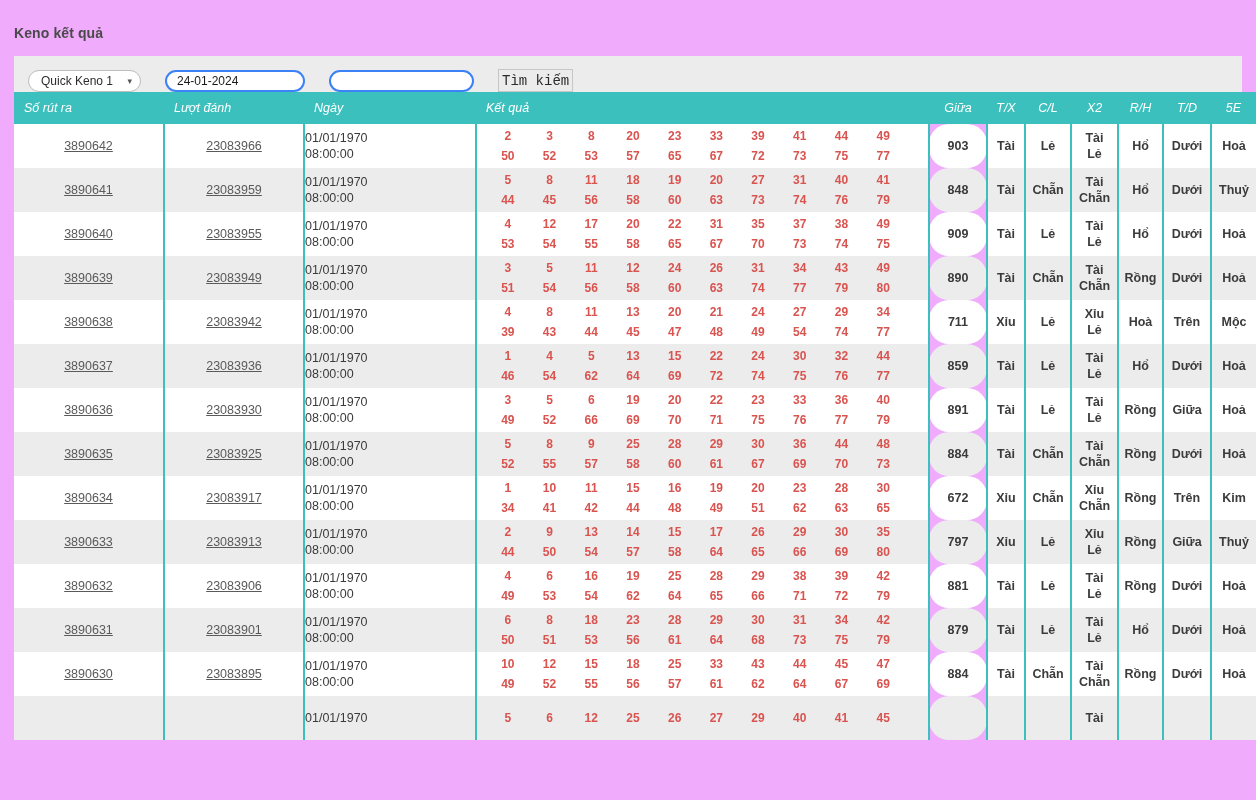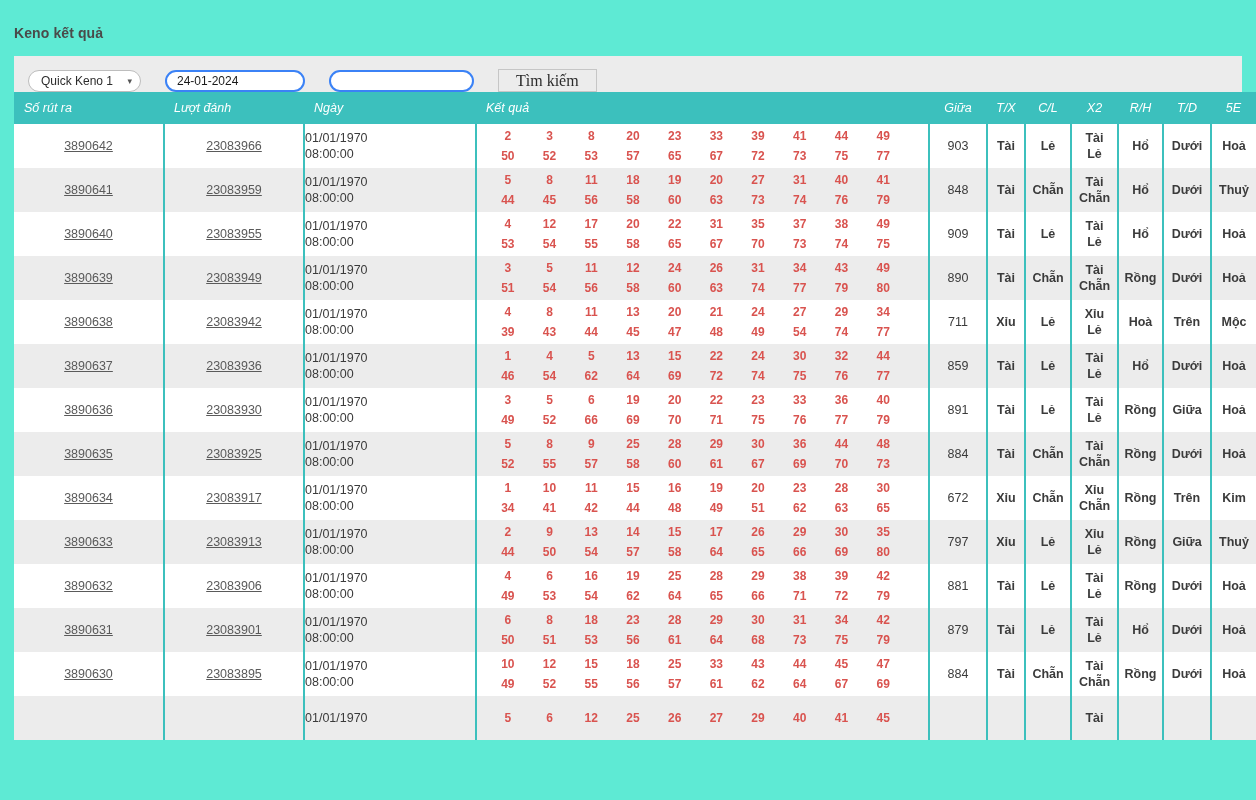--- a/index.html
+++ b/index.html
@@ -11,21 +11,21 @@
     height: 800px;
     overflow: hidden;
     background: #f2f2f2;
     font-family: "Liberation Sans", "DejaVu Sans", sans-serif;
   }
 
   .page {
     width: 1256px;
     height: 800px;
     position: relative;
-    background: #5eead4;
+    background: #f0abfc;
   }
 
   
   .page-title {
     font-size: 14px;
     font-weight: bold;
     color: #4a4a4a;
     padding: 25px 0 0 14px;
     letter-spacing: .1px;
   }
@@ -78,24 +78,24 @@
     font-size: 12px;
     color: #1a1a1a;
     padding: 0 10px;
   }
   .txt-date { width: 140px; }
   .txt-free { width: 145px; }
   .btn-search {
     height: 23px;
     border: 1px solid #c6c6c6;
     background: #ececec;
-    font-family: Liberation Serif, serif;
-    font-size: 16px;
+    font-family: Liberation Mono, monospace;
+    font-size: 14px;
     color: #2b2b2b;
-    padding: 0 17px;
+    padding: 0 3px;
     cursor: pointer;
   }
 
   
   .table-wrap {
     margin-left: 14px;
     width: 1242px;
     overflow: hidden;
     height: 700px;
   }
@@ -177,23 +177,24 @@
   }
 
   .cell-ctr {
     text-align: center;
     font-weight: bold;
     color: #3b2f1e;
     font-size: 12.5px;
   }
   .cell-tong {
     text-align: center;
-    font-weight: normal;
+    font-weight: bold;
     color: #2e2e2e;
     font-size: 13px;
+    border-radius: 20px;
   }
   .cell-x2 {
     text-align: center;
     font-weight: bold;
     color: #3b2f1e;
     font-size: 12.5px;
     line-height: 16px;
   }
 </style>
 </head>

